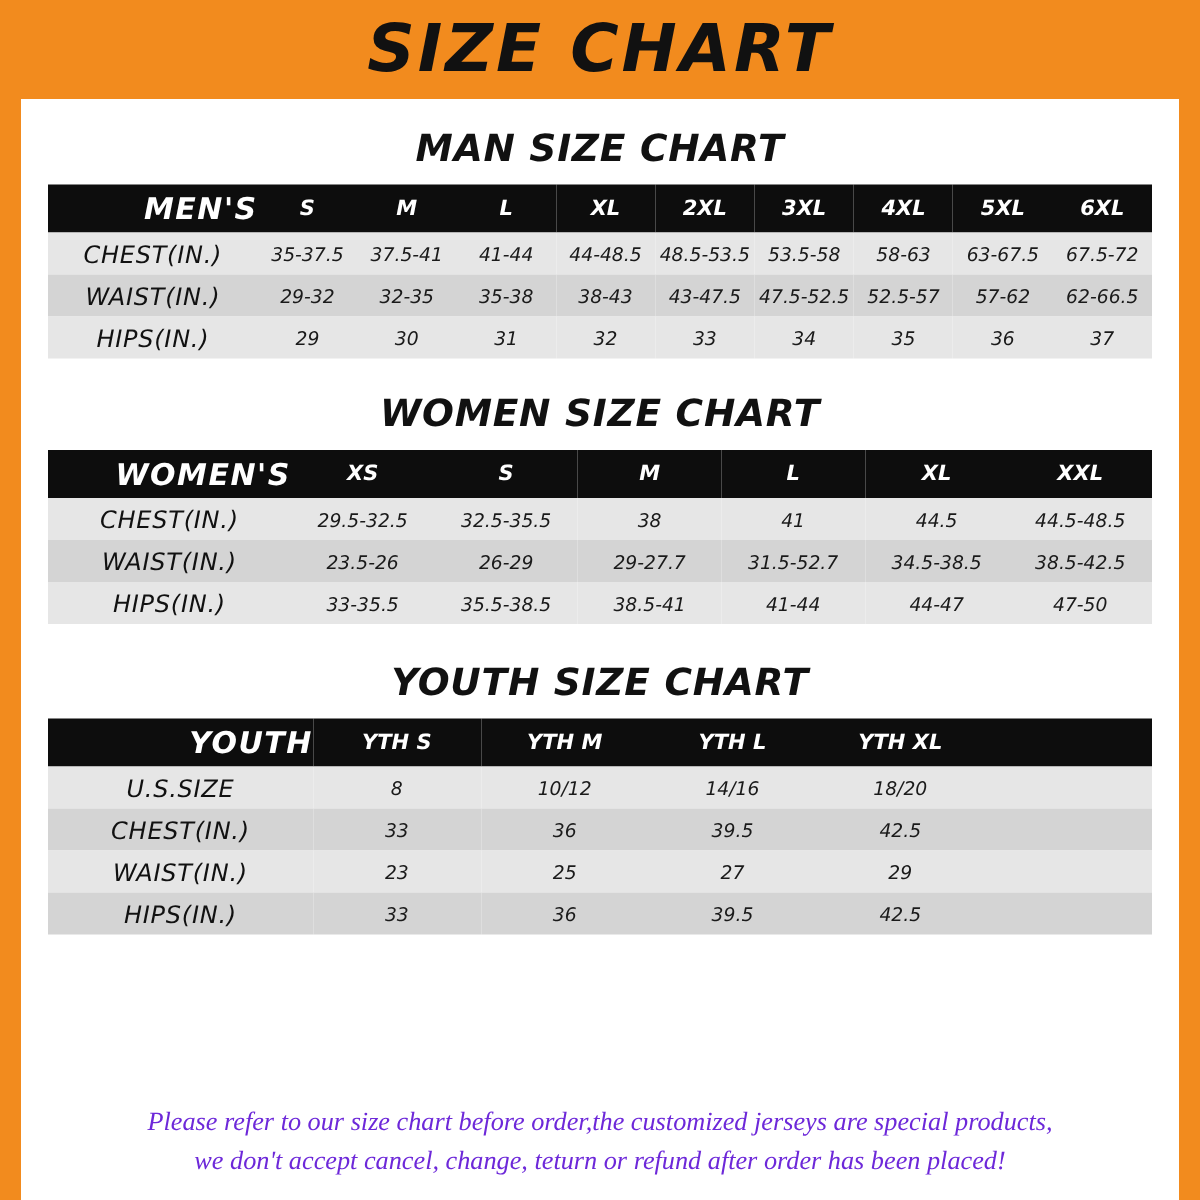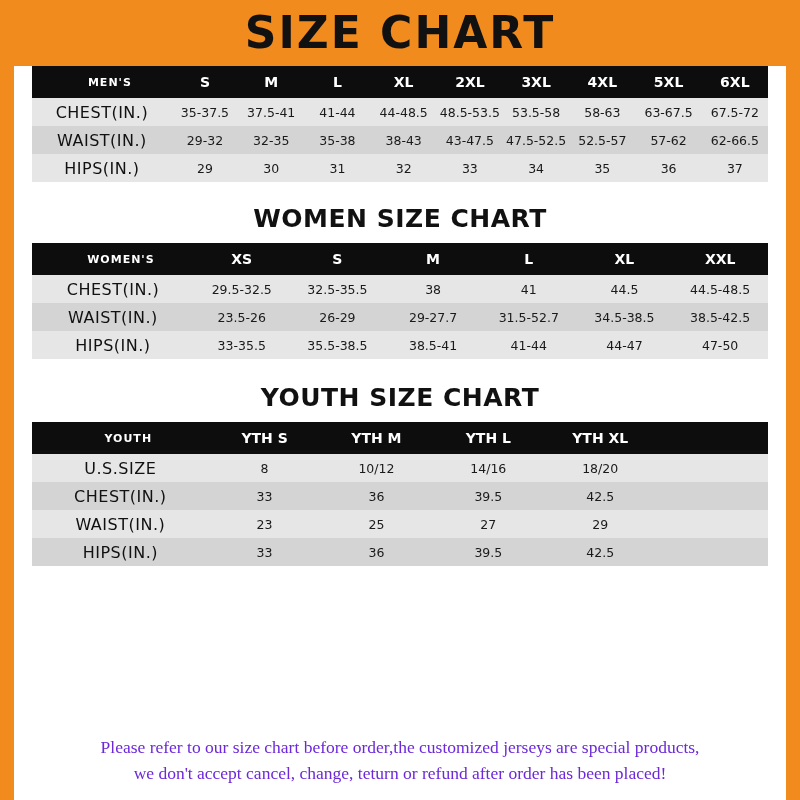--- a/index.html
+++ b/index.html
@@ -16,20 +16,21 @@
   .page {
     position: relative;
     width: 800px;
     height: 800px;
     box-sizing: border-box;
     border-left: 14px solid #f28b1e;
     border-right: 14px solid #f28b1e;
     background: #ffffff;
     display: flex;
     flex-direction: column;
+    font-style: italic;
   }
   .banner {
     background: #f28b1e;
     height: 66px;
     display: flex;
     align-items: center;
     justify-content: center;
     flex: none;
   }
   .banner-title {
@@ -73,23 +74,23 @@
     white-space: nowrap;
   }
   table.size thead th {
     background: #0d0d0d;
     color: #ffffff;
     font-weight: bold;
     font-size: 14px;
     height: 32px;
   }
   table.size thead th.rowlabel {
-    text-align: center;
+    text-align: right;
     padding-left: 16px;
-    font-size: 11px;
+    font-size: 20px;
     letter-spacing: 1px;
   }
   table.size tbody tr.odd td { background: #e6e6e6; }
   table.size tbody tr.even td { background: #d4d4d4; }
   table.size tbody td.rowlabel {
     font-size: 16px;
     letter-spacing: 0.5px;
     color: #111111;
   }
   
@@ -112,20 +113,21 @@
 <body>
 
 <div class="page">
 
   <div class="banner">
     <div class="banner-title">SIZE CHART</div>
   </div>
 
   <div class="content">
 
+    <div class="section-title t1">MAN SIZE CHART</div>
     <table class="size men">
       <colgroup>
         <col class="c0">
           <col>
           <col>
           <col>
           <col>
           <col>
           <col>
           <col>

